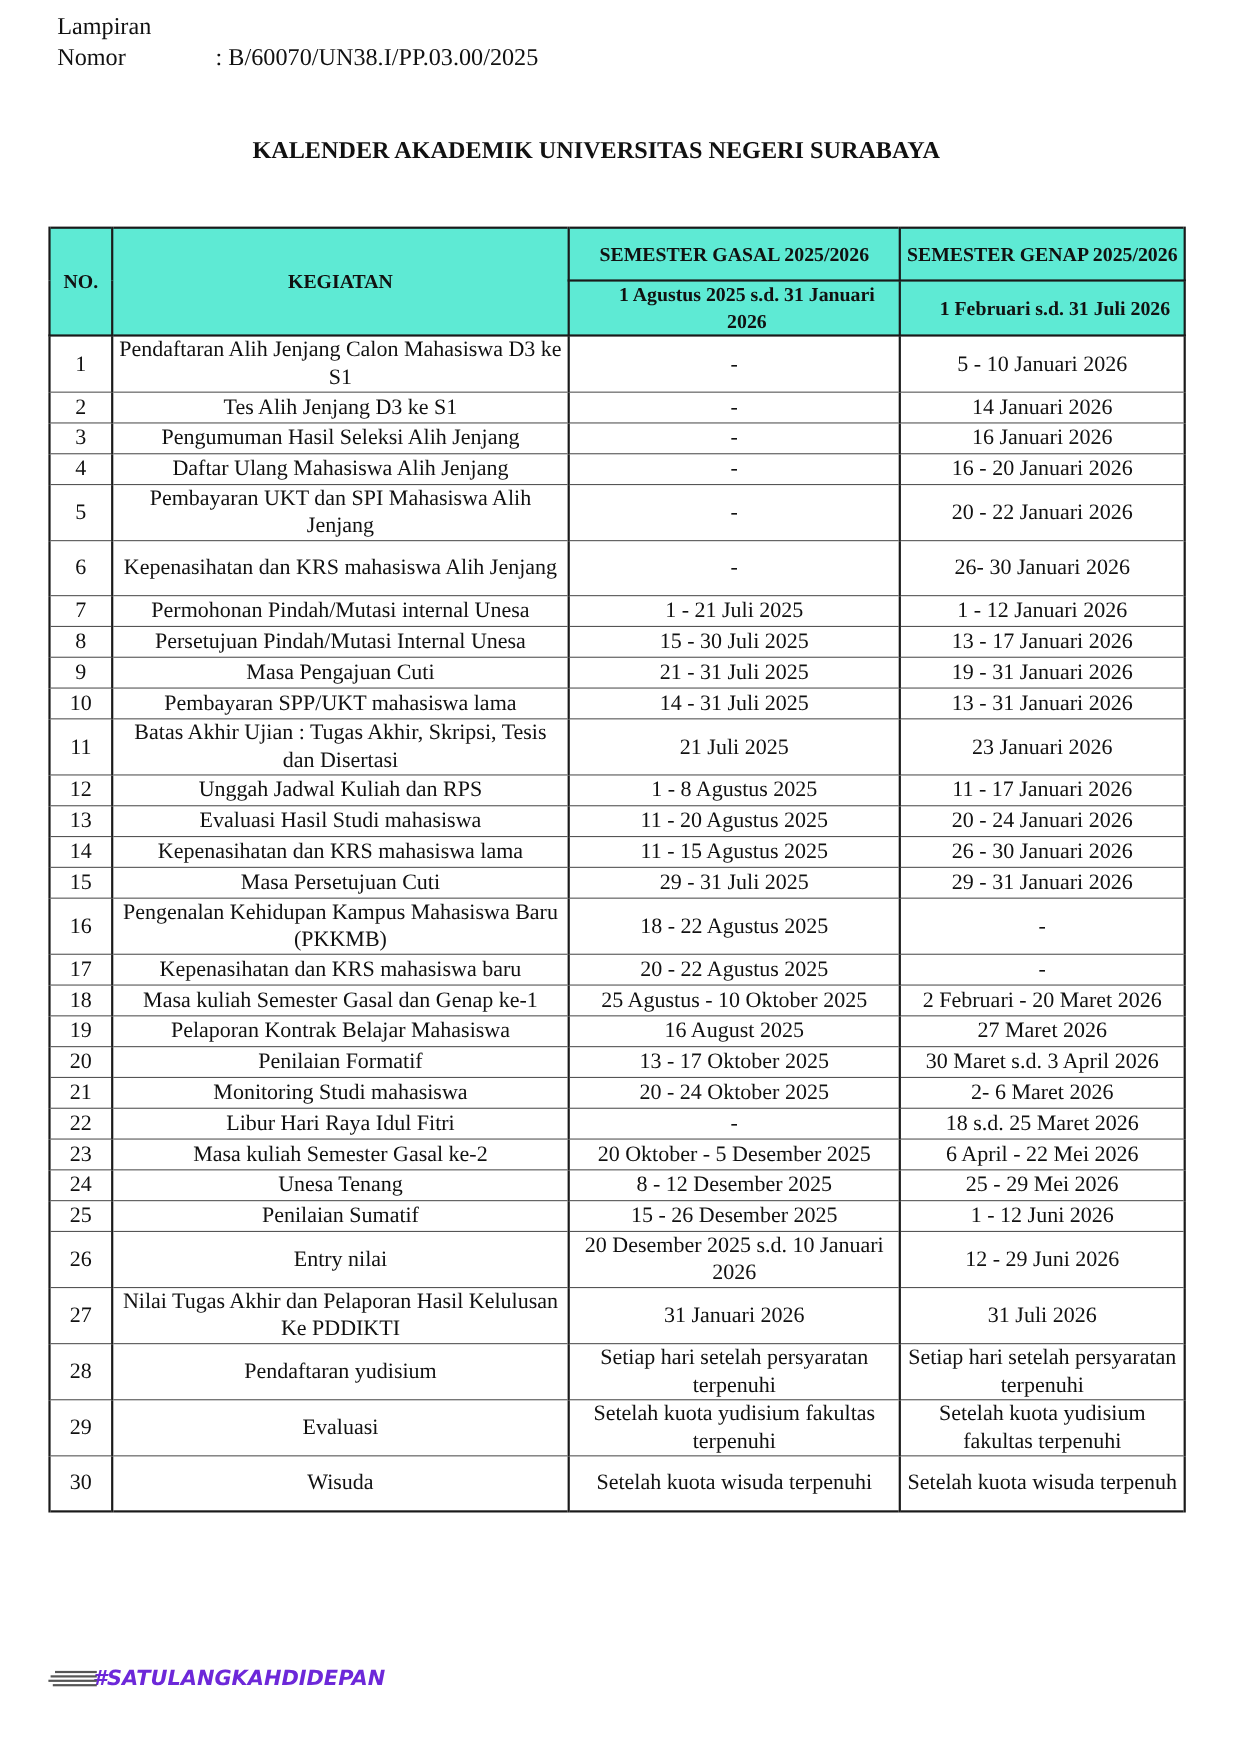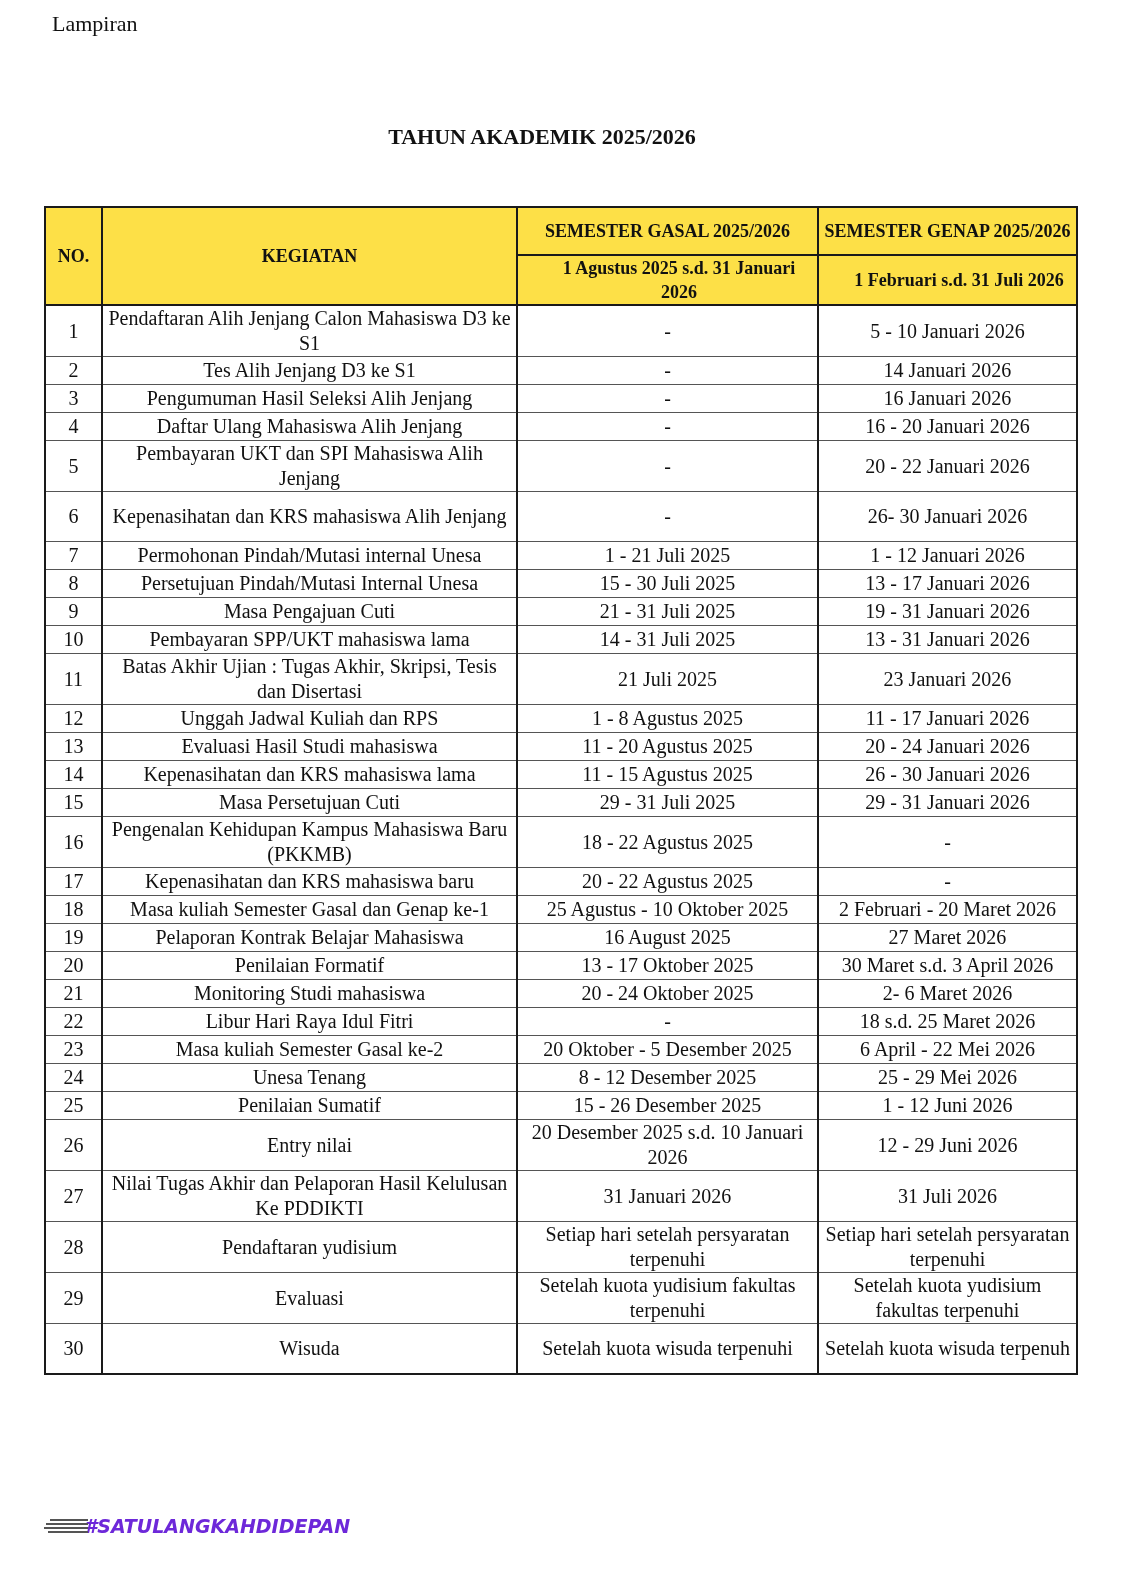--- a/index.html
+++ b/index.html
@@ -54,21 +54,21 @@
     table.cal td {
       border-left: 2px solid #1a1a1a;
       border-right: 2px solid #1a1a1a;
       border-top: 1.5px solid #555555;
       border-bottom: 1.5px solid #555555;
       padding: 0 4px;
       vertical-align: middle;
       line-height: 25px;
     }
     table.cal thead th {
-      background: #fde047;
+      background: #5eead4;
       font-weight: bold;
       font-size: 18px;
       text-align: center;
       line-height: 24px;
       border-bottom: 2px solid #1a1a1a;
     }
     table.cal thead tr.h1 th { height: 46px; }
     table.cal thead tr.h2 th { height: 46px; padding-left: 27px; }
     col.c-no { width: 57px; }
     col.c-keg { width: 415px; }
@@ -115,24 +115,28 @@
       letter-spacing: 0px;
     }
   </style>
 </head>
 <body>
 
 <div class="meta">
   <div class="meta-row">
     <span class="meta-label">Lampiran</span>
   </div>
+  <div class="meta-row">
+    <span class="meta-label">Nomor</span>
+    <span>: B/60070/UN38.I/PP.03.00/2025</span>
+  </div>
 </div>
 
 <div class="title-block">
-  <div>TAHUN AKADEMIK 2025/2026</div>
+  <div>KALENDER AKADEMIK UNIVERSITAS NEGERI SURABAYA</div>
 </div>
 
 <table class="cal">
   <colgroup>
     <col class="c-no">
     <col class="c-keg">
     <col class="c-gasal">
     <col class="c-genap">
   </colgroup>
   <thead>

